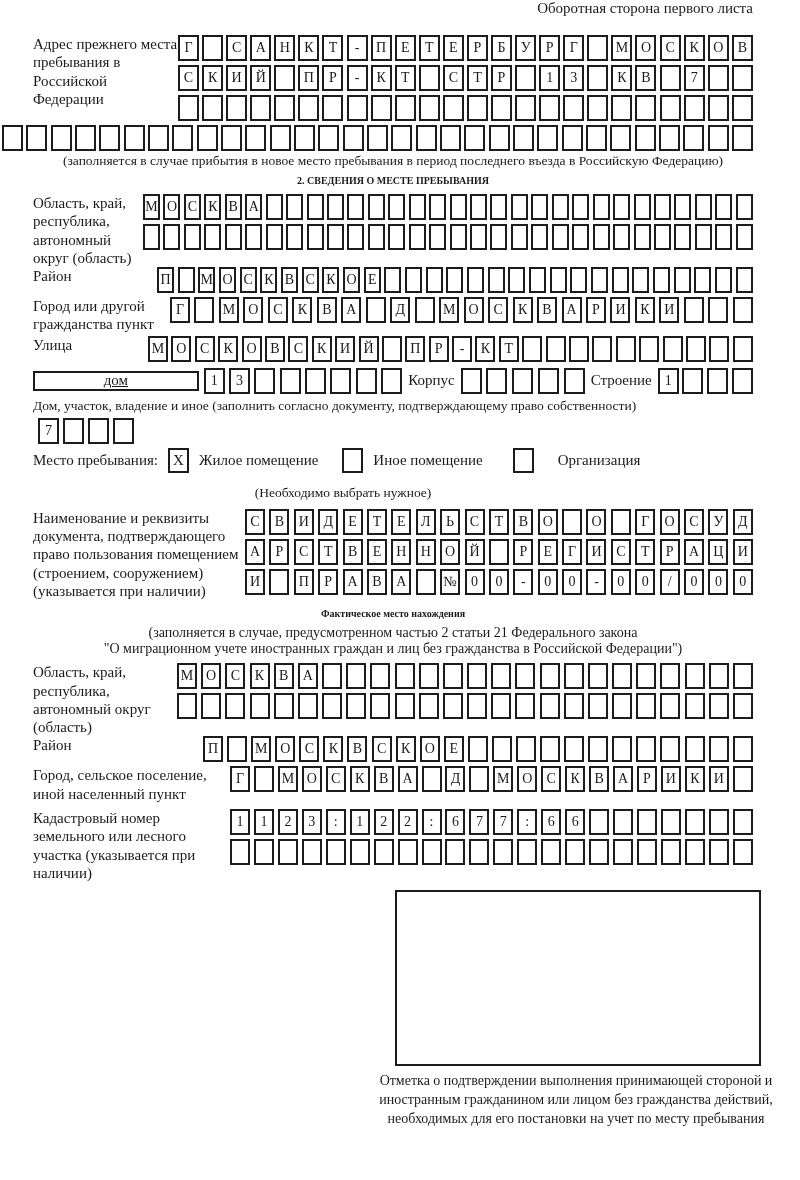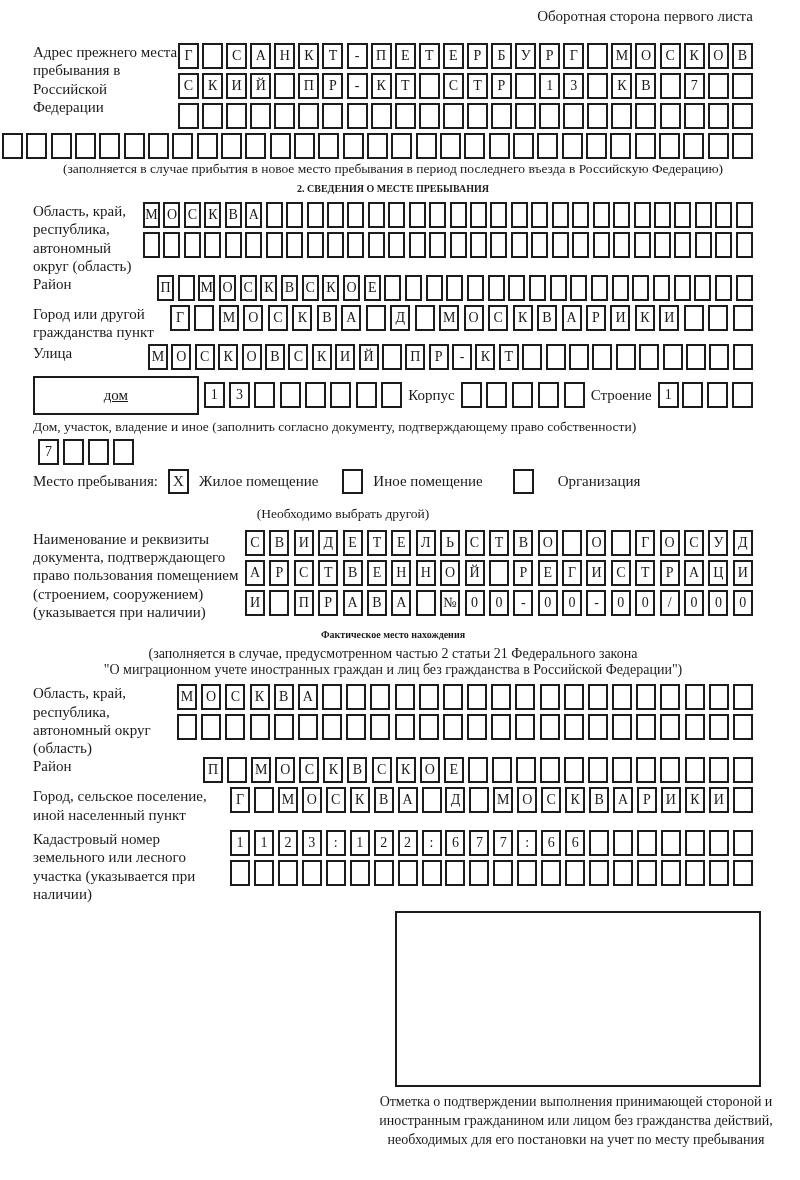--- a/index.html
+++ b/index.html
@@ -1,36 +1,36 @@
 <!DOCTYPE html>
 <html><head>
 <meta charset="utf-8">
 <style>
   html,body{margin:0;padding:0;background:#fff;}
   body{width:800px;height:1180px;overflow:hidden;color:#1a1a1a;
        font-family:"Liberation Serif","DejaVu Serif",serif;}
-  .page{box-sizing:border-box;width:800px;height:1180px;padding:8px 47px 0 33px;}
+  .page{box-sizing:border-box;width:800px;height:1180px;padding:0 47px 0 33px;}
   .header-note{text-align:right;font-size:15px;margin-bottom:18px;}
   .label{font-size:15px;line-height:1.22;}
   .field{display:flex;align-items:flex-start;}
   .rows{flex:1;}
   .cellrow{display:flex;justify-content:space-between;}
   .cell{flex:0 0 var(--cw,20px);height:26px;box-sizing:border-box;border:2px solid #1c1c1c;
         display:flex;align-items:center;justify-content:center;font-size:14px;background:#fff;}
   .mb2{margin-bottom:2px}.mb4{margin-bottom:4px}.mb6{margin-bottom:6px}.mb8{margin-bottom:8px}
   .w145{flex:0 0 145px}.w110{flex:0 0 110px}.w124{flex:0 0 124px}.w137{flex:0 0 137px}
   .w115{flex:0 0 115px}.w144{flex:0 0 144px}.w170{flex:0 0 170px}.w197{flex:0 0 197px}
   .w212{flex:0 0 212px}
   .cw21{--cw:21px}.cw20{--cw:20px}.cw17{--cw:17px}
   .fullrow{margin-left:-31px;width:751px;}
   .caption{font-size:13.5px;}
   .center{text-align:center;}
   .sec-title{font-size:10px;font-weight:bold;text-align:center;margin:2px 0 8px 0;}
   .houserow{display:flex;align-items:center;}
-  .labelbox{box-sizing:border-box;border:2px solid #1c1c1c;height:39px;display:flex;
+  .labelbox{box-sizing:border-box;border:2px solid #1c1c1c;height:20px;display:flex;
             align-items:center;justify-content:center;font-size:15px;background:#fff;text-decoration:underline;}
   .inline-label{font-size:15px;padding:0 6px;white-space:nowrap;}
   .stayrow{display:flex;align-items:center;font-size:15px;margin:4px 0 12px 0;}
   .checkbox{box-sizing:border-box;width:21px;height:25px;border:2px solid #1c1c1c;margin:0 10px;
             display:flex;align-items:center;justify-content:center;font-size:15px;}
   .choose-note{font-size:13.5px;margin-left:185px;width:250px;text-align:center;margin-bottom:8px;}
   .doc-rows .cellrow{margin-bottom:4px;}
   .sub{font-size:14px;text-align:center;}
   .stampbox{box-sizing:border-box;margin-left:362px;width:366px;height:176px;border:2px solid #1c1c1c;}
   .stamp-caption{margin-left:318px;width:450px;text-align:center;font-size:14px;margin-top:6px;line-height:1.35;}
@@ -376,21 +376,21 @@
 
   <div class="stayrow">
     <span>Место пребывания:</span>
     <span class="checkbox">X</span>
     <span>Жилое помещение</span>
     <span class="checkbox" style="margin-left:24px"></span>
     <span>Иное помещение</span>
     <span class="checkbox" style="margin-left:30px"></span>
     <span style="margin-left:14px">Организация</span>
   </div>
-  <div class="choose-note">(Необходимо выбрать другой)</div>
+  <div class="choose-note">(Необходимо выбрать нужное)</div>
 
   <div class="field mb8">
     <div class="label w212">Наименование и реквизиты документа, подтверждающего право пользования помещением (строением, сооружением) (указывается при наличии)</div>
     <div class="rows doc-rows">
       <div class="cellrow cw20">
           <span class="cell">С</span>
           <span class="cell">В</span>
           <span class="cell">И</span>
           <span class="cell">Д</span>
           <span class="cell">Е</span>

